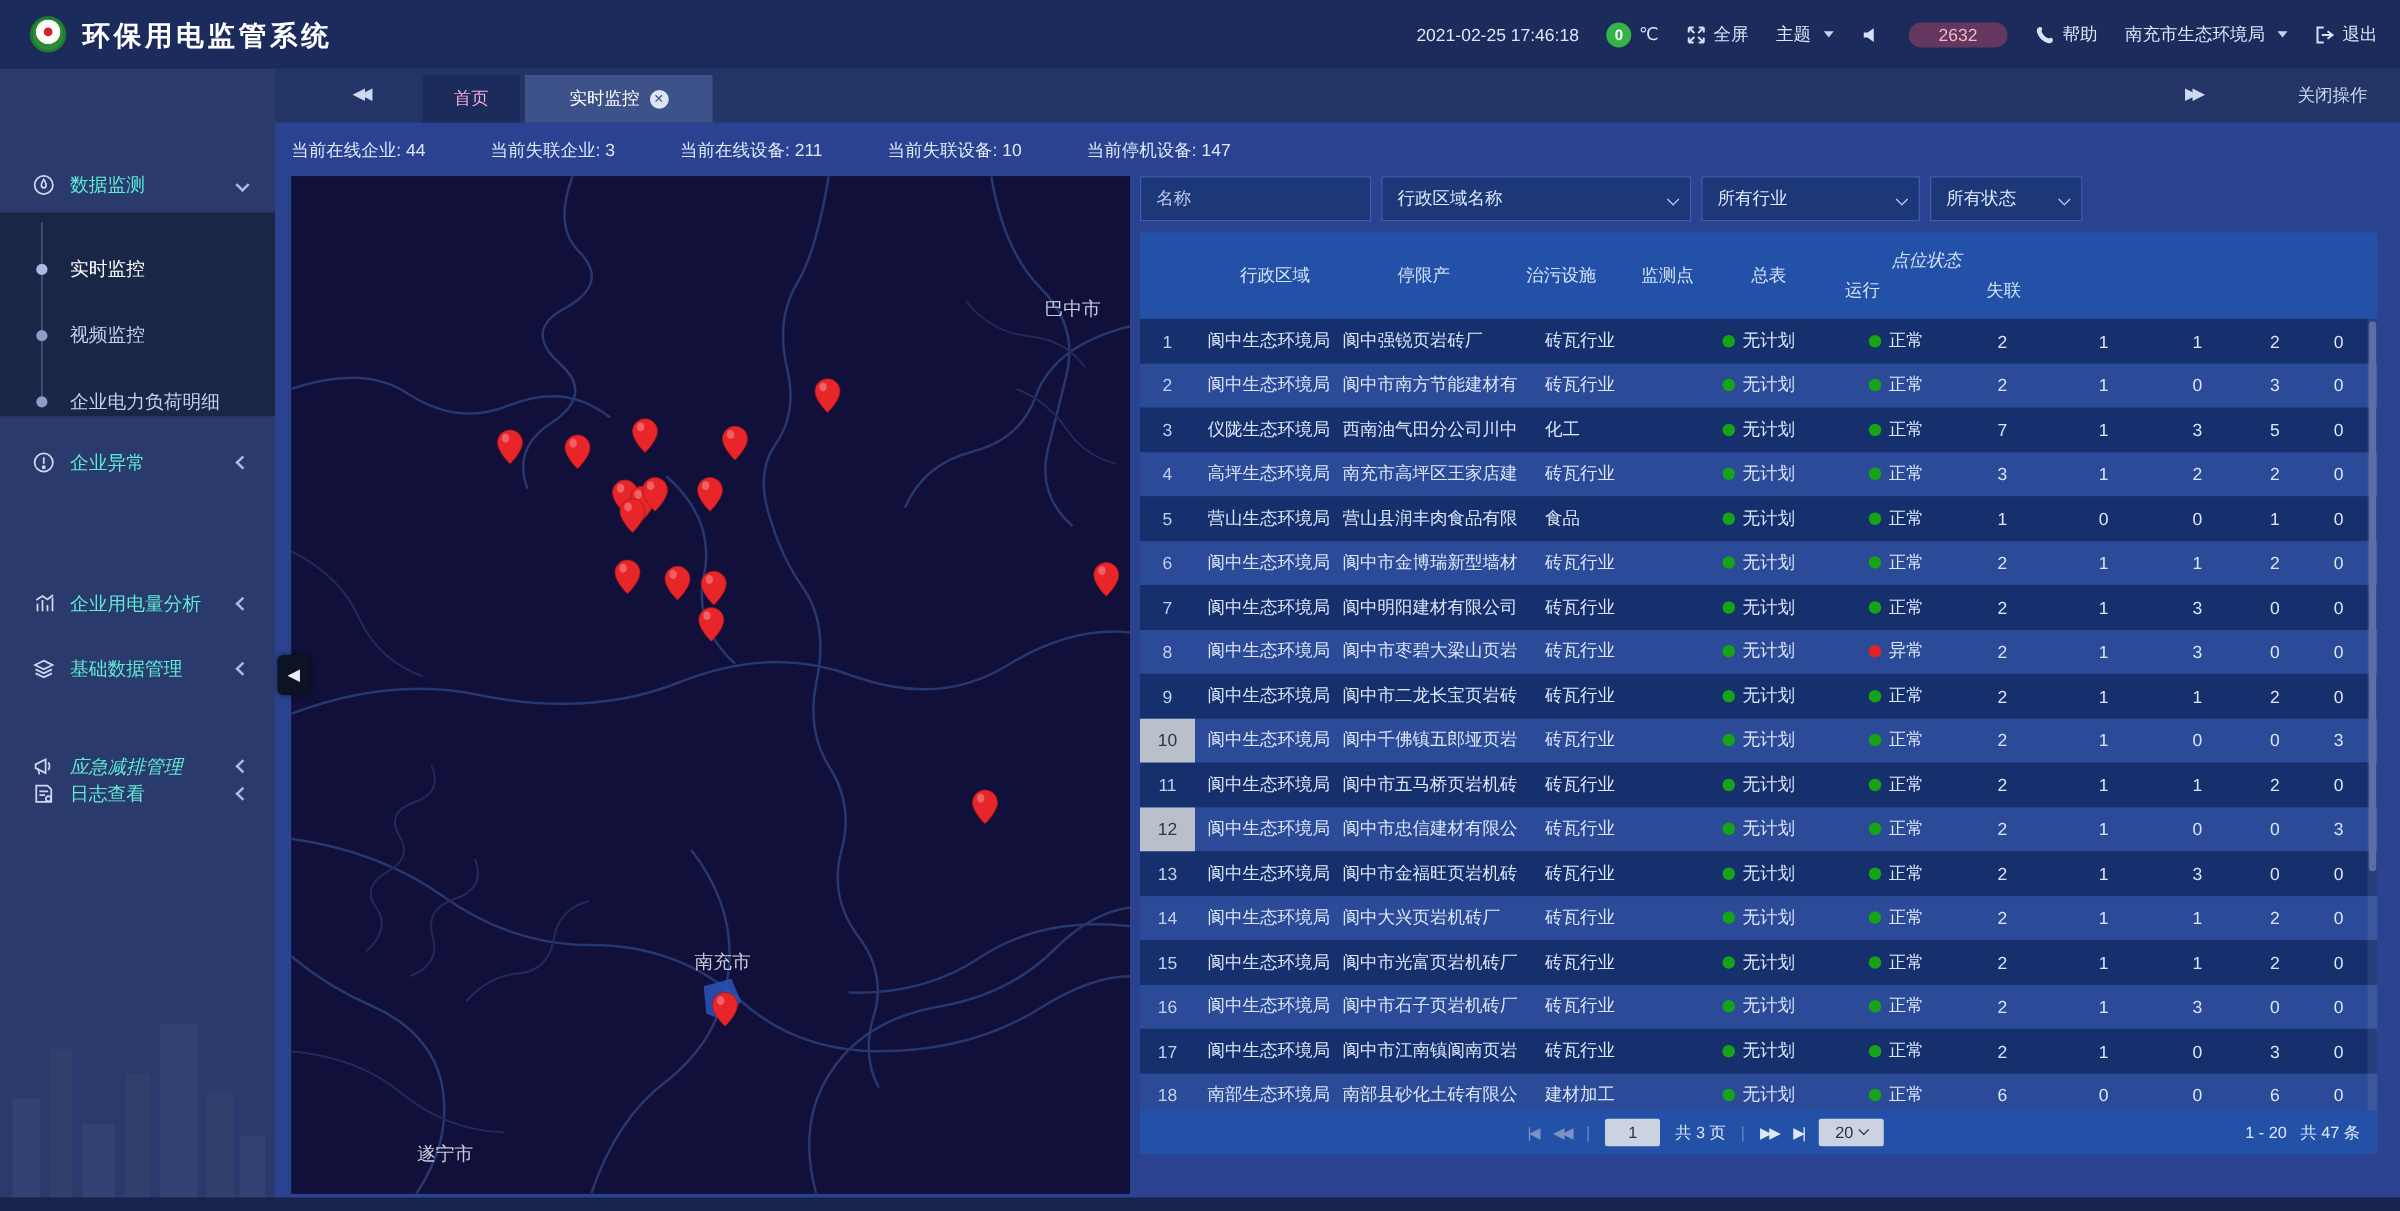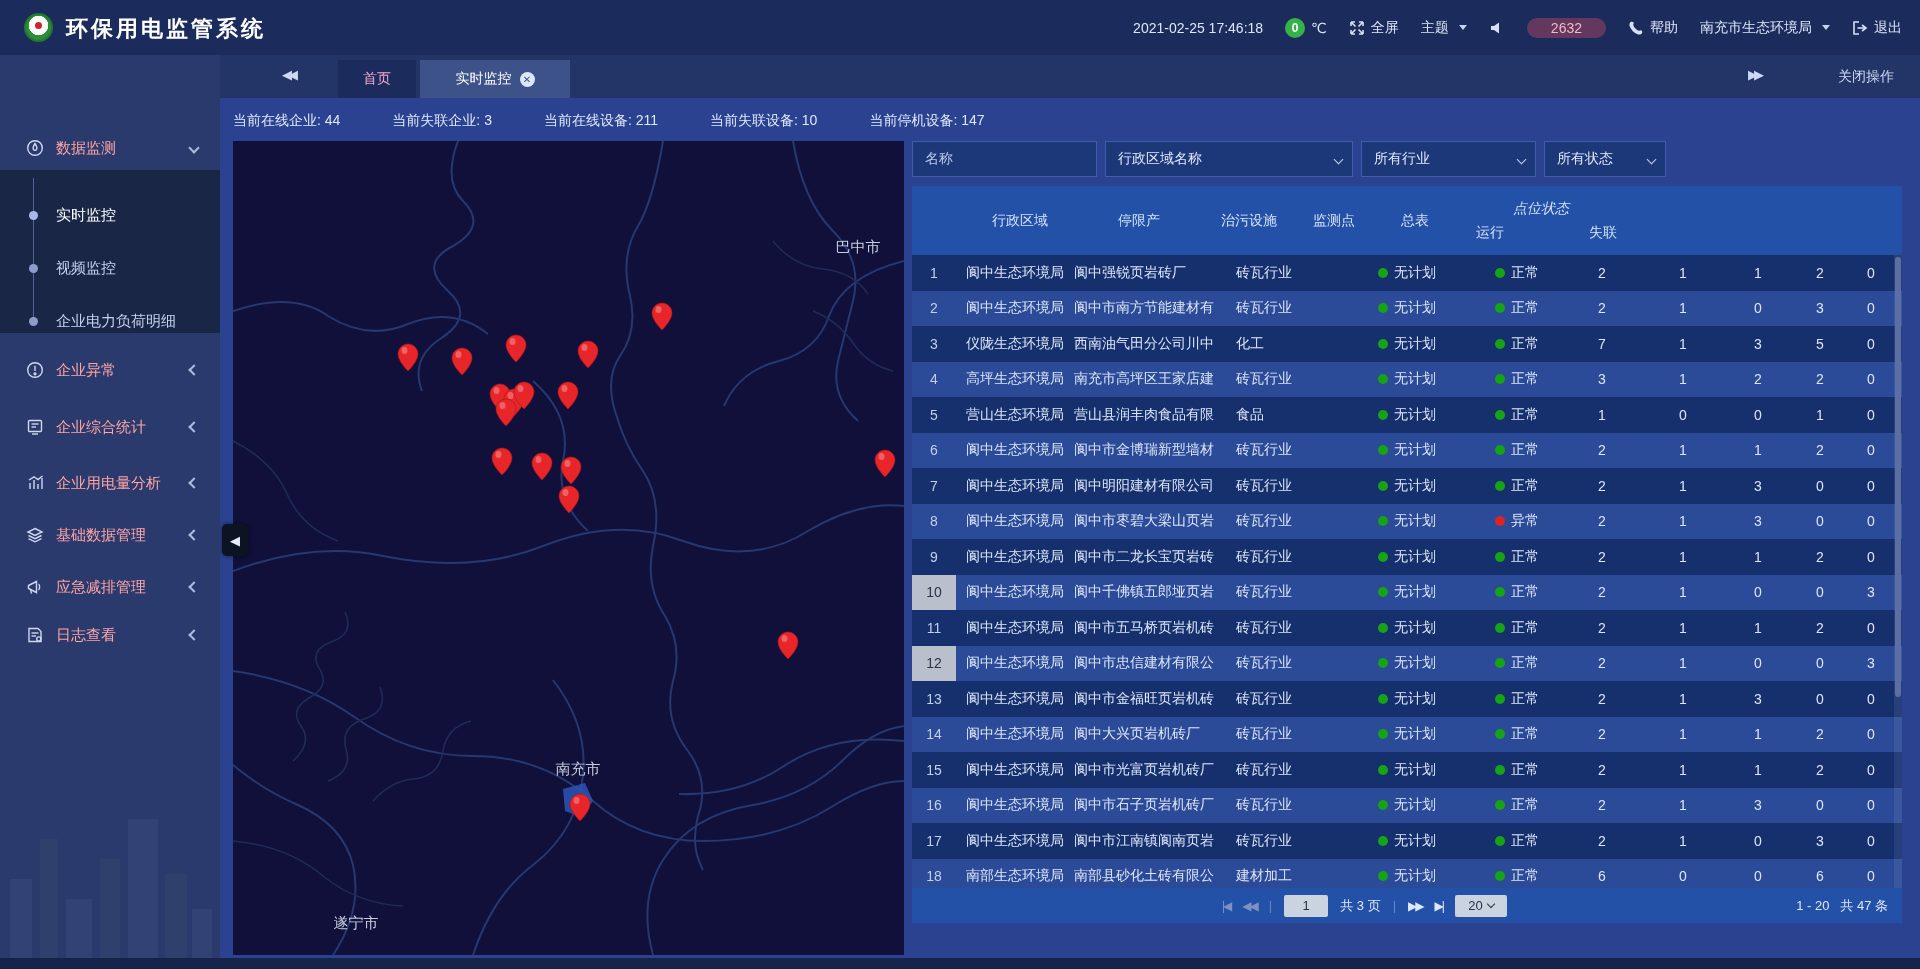--- a/index.html
+++ b/index.html
@@ -14,21 +14,21 @@
   .header-right { position:absolute; right:18px; top:0; height:55px; display:flex; align-items:center; gap:22px; font-size:14px; color:#dce6f8; }
   .hr-item { display:flex; align-items:center; gap:6px; white-space:nowrap; }
   .temp-circle { width:20px; height:20px; border-radius:50%; background:#35b24a; color:#fff; font-size:12px; font-weight:bold; display:flex; align-items:center; justify-content:center; }
   .badge-pill { background:rgba(190,70,100,.45); color:#f2b9c6; border-radius:11px; padding:2px 24px; font-size:14px; }
   .caret-down { display:inline-block; width:0; height:0; border-left:4px solid transparent; border-right:4px solid transparent; border-top:5px solid #c7d3ee; margin-left:4px; }
   .hicon { width:16px; height:16px; display:inline-block; }
   .hicon svg { width:100%; height:100%; }
 
   
   .sidebar { position:absolute; left:0; top:55px; width:220px; height:914px; background:#2b3a6c; z-index:20; overflow:hidden; }
-  .menu-item { position:absolute; left:0; width:220px; height:46px; display:flex; align-items:center; cursor:pointer; color:#fca5a5; font-size:15px; }
+  .menu-item { position:absolute; left:0; width:220px; height:46px; display:flex; align-items:center; cursor:pointer; color:#5eead4; font-size:15px; }
   .menu-item .micon { position:absolute; left:26px; width:18px; height:18px; }
   .menu-item .micon svg { width:18px; height:18px; }
   .menu-item .mlabel { position:absolute; left:56px; }
   .menu-item .mchev { position:absolute; right:22px; width:8px; height:8px; border-left:2px solid #aebbdd; border-bottom:2px solid #aebbdd; }
   .chev-left { transform:rotate(45deg); }
   .chev-down { transform:rotate(-45deg); }
   .submenu { position:absolute; left:0; top:115px; width:220px; height:163px; background:#1a2645; }
   .submenu .guide { position:absolute; left:33px; top:8px; width:1px; height:147px; background:#5a6smoke; background:#56639a; }
   .sub-item { position:absolute; left:0; width:220px; height:24px; display:flex; align-items:center; color:#c5d1ef; font-size:15px; cursor:pointer; }
   .sub-item .dot { position:absolute; left:29px; width:9px; height:9px; border-radius:50%; background:#8d9cc9; }
@@ -204,32 +204,20 @@
       <svg viewBox="0 0 18 18" fill="none" stroke="#cfd8f0" stroke-width="1.4">
           <circle cx="9" cy="9" r="7.3"></circle>
           <line x1="9" y1="4.8" x2="9" y2="10"></line>
           <circle cx="9" cy="12.8" r="0.9" fill="#cfd8f0"></circle>
         </svg>
     </span>
     <span class="mlabel">企业异常</span>
     <span class="mchev chev-left"></span>
   </div>
 
-  <div class="menu-item" style="top:349px;">
-    <span class="micon">
-      <svg viewBox="0 0 18 18" fill="none" stroke="#cfd8f0" stroke-width="1.4">
-          <rect x="2.5" y="2.5" width="13" height="11" rx="1"></rect>
-          <line x1="5.5" y1="6" x2="12.5" y2="6"></line>
-          <line x1="5.5" y1="9" x2="10" y2="9"></line>
-          <line x1="6" y1="16" x2="12" y2="16"></line>
-        </svg>
-    </span>
-    <span class="mlabel">企业综合统计</span>
-    <span class="mchev chev-left"></span>
-  </div>
 
   <div class="menu-item" style="top:405px;">
     <span class="micon">
       <svg viewBox="0 0 18 18" fill="none" stroke="#cfd8f0" stroke-width="1.4">
           <line x1="4" y1="15" x2="4" y2="9"></line>
           <line x1="8" y1="15" x2="8" y2="6"></line>
           <line x1="12" y1="15" x2="12" y2="10"></line>
           <line x1="16" y1="15" x2="16" y2="4"></line>
           <path d="M3 6 L8 2.8 L12 5.6 L16.5 2"></path>
         </svg>
@@ -243,21 +231,21 @@
       <svg viewBox="0 0 18 18" fill="none" stroke="#cfd8f0" stroke-width="1.4">
           <path d="M9 2.5 L16 6 L9 9.5 L2 6 Z"></path>
           <path d="M2.5 9.5 L9 12.7 L15.5 9.5"></path>
           <path d="M2.5 12.7 L9 15.8 L15.5 12.7"></path>
         </svg>
     </span>
     <span class="mlabel">基础数据管理</span>
     <span class="mchev chev-left"></span>
   </div>
 
-  <div class="menu-item" style="top:509px;">
+  <div class="menu-item" style="top:535px;font-style:italic;">
     <span class="micon">
       <svg viewBox="0 0 18 18" fill="none" stroke="#cfd8f0" stroke-width="1.4">
           <path d="M2.5 7.5 L10.5 3.5 L10.5 14.5 L2.5 10.5 Z"></path>
           <path d="M12.5 6 C14 7 14 11 12.5 12"></path>
           <path d="M4.5 11 L5.5 15.5"></path>
         </svg>
     </span>
     <span class="mlabel">应急减排管理</span>
     <span class="mchev chev-left"></span>
   </div>

